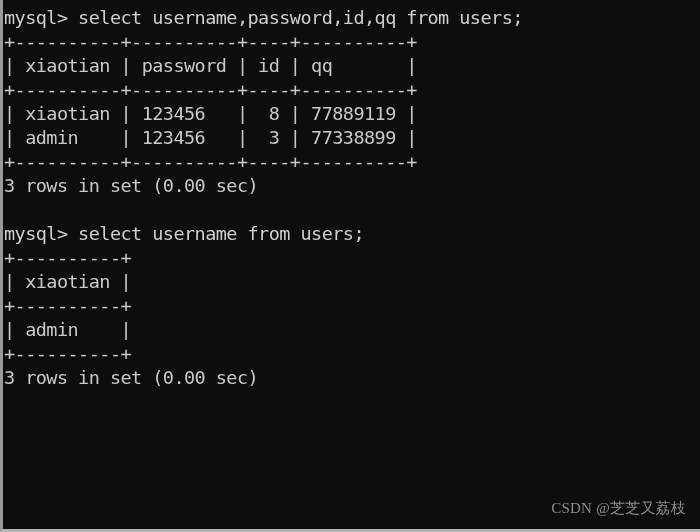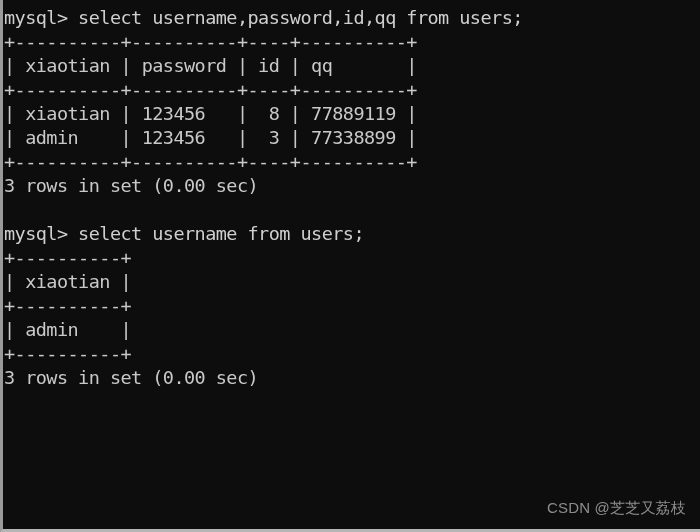--- a/index.html
+++ b/index.html
@@ -51,21 +51,21 @@
   }
 
   .prompt-line {
     color: #cfcfcf;
   }
 
   #watermark {
     position: absolute;
     right: 14px;
     bottom: 12px;
-    font-family: Liberation Sans, sans-serif;
+    font-family: Liberation Serif, serif;
     font-size: 15px;
     line-height: 18px;
     color: #8d8d8d;
     white-space: pre;
     letter-spacing: 0.2px;
   }
 </style>
 </head>
 <body>
 

